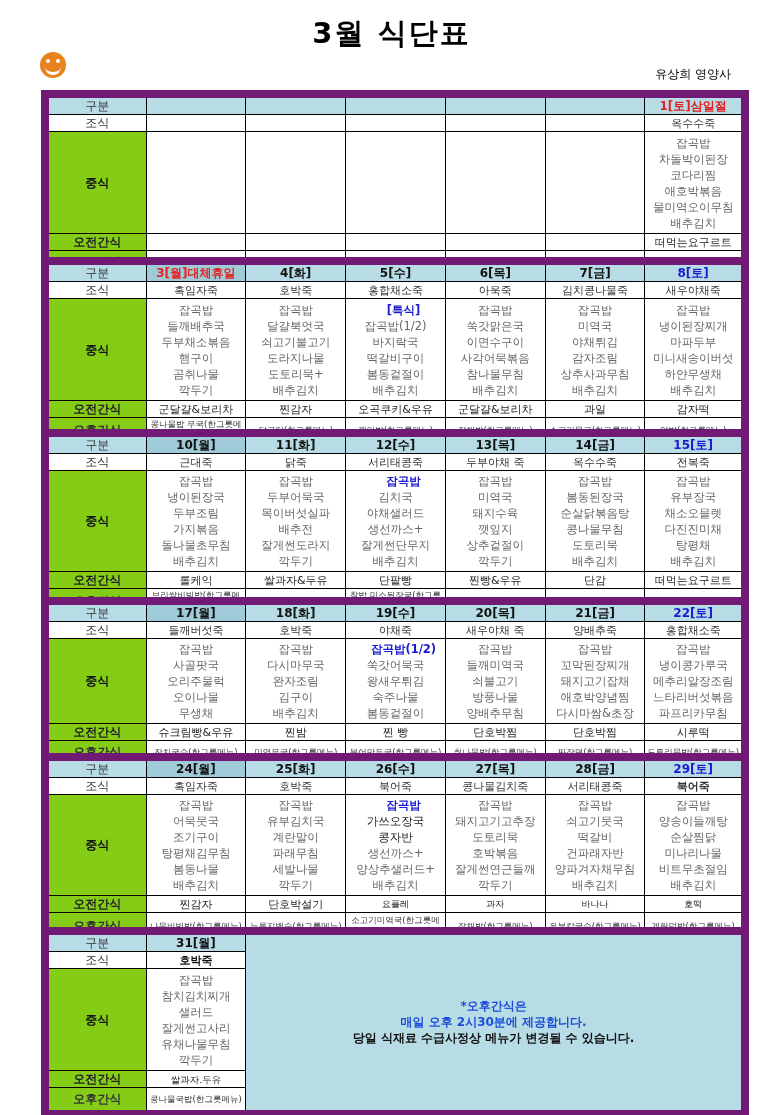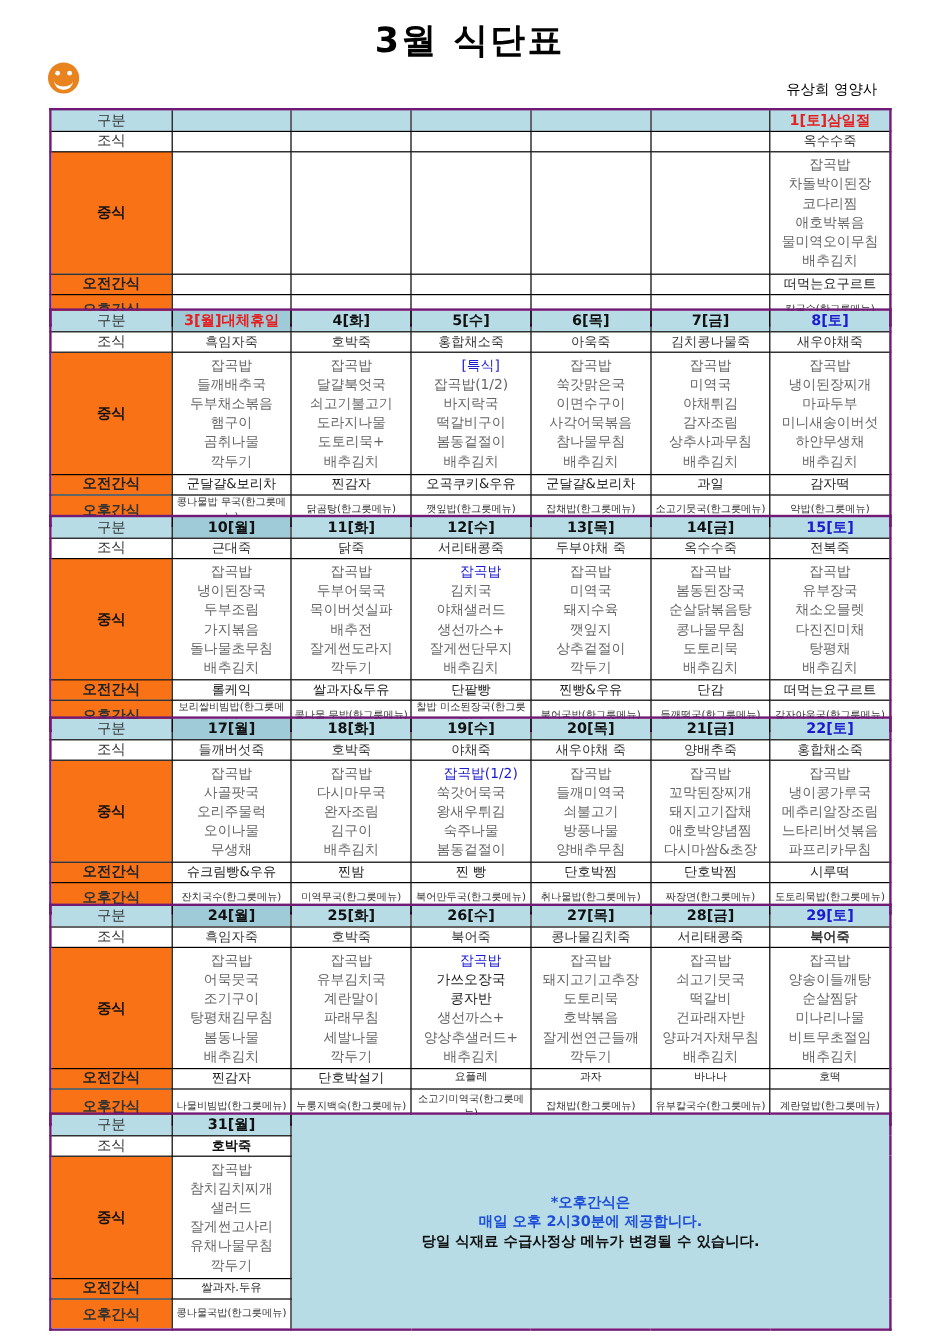--- a/index.html
+++ b/index.html
@@ -28,34 +28,34 @@
     .dietitian { position: absolute; right: 52px; top: 66px; font-size: 12px; color: #000; }
 
     table.menu {
       position: absolute; left: 41px; width: 700px; border-collapse: collapse; table-layout: fixed;
       font-size: 11px;
     }
     table.menu td {
       border: 1px solid #000; text-align: center; vertical-align: middle; padding: 0 1px;
       line-height: 16px; overflow: hidden;
     }
-    table.menu { border: 2px solid #701a75; }
+    table.menu { border: 8px solid #701a75; }
     col.c0 { width: 101px; }
     col.cd { width: 99.8px; }
     tr.hdr td { background: #b7dce6; font-weight: bold; font-size: 12px; height: 18px; line-height: 16px; }
     tr.hdr td.lbl { font-weight: normal; color: #333; }
     tr.hdr td.mon { background: #9fcad8; }
     tr.hdr td.holiday { color: #e52020; }
     tr.hdr td.sat { color: #1a1ad0; }
     td.lbl { background: #ffffff; font-weight: bold; font-size: 12px; color: #111; }
-    td.lbl.light { background: #f97316; }
+    td.lbl.light { background: #84cc16; }
     td.lbl.thin { font-weight: normal; color: #333; }
     tr.bf td { height: 17px; line-height: 15px; color: #333; }
     td.lunch { color: #666; font-size: 11.5px; line-height: 16.5px; }
-    td.lunch .special { color: #1a1ad0; font-weight: normal; margin-left: 16px; }
+    td.lunch .special { color: #1a1ad0; font-weight: bold; margin-left: 16px; }
     td.lunch .dark { color: #222; }
     tr.am td { height: 17px; line-height: 15px; color: #222; }
     tr.pm td { height: 26px; font-size: 8.5px; line-height: 12px; color: #333; }
     tr.pm td.lbl { font-size: 12px; }
     .bold-blue { color: #1a1ad0; font-weight: bold; }
     .bold { font-weight: bold; }
     td.note {
       background: #b7dce6; font-weight: bold; font-size: 12.5px; line-height: 20px;
     }
     .note-red { color: #1d4ed8; }

